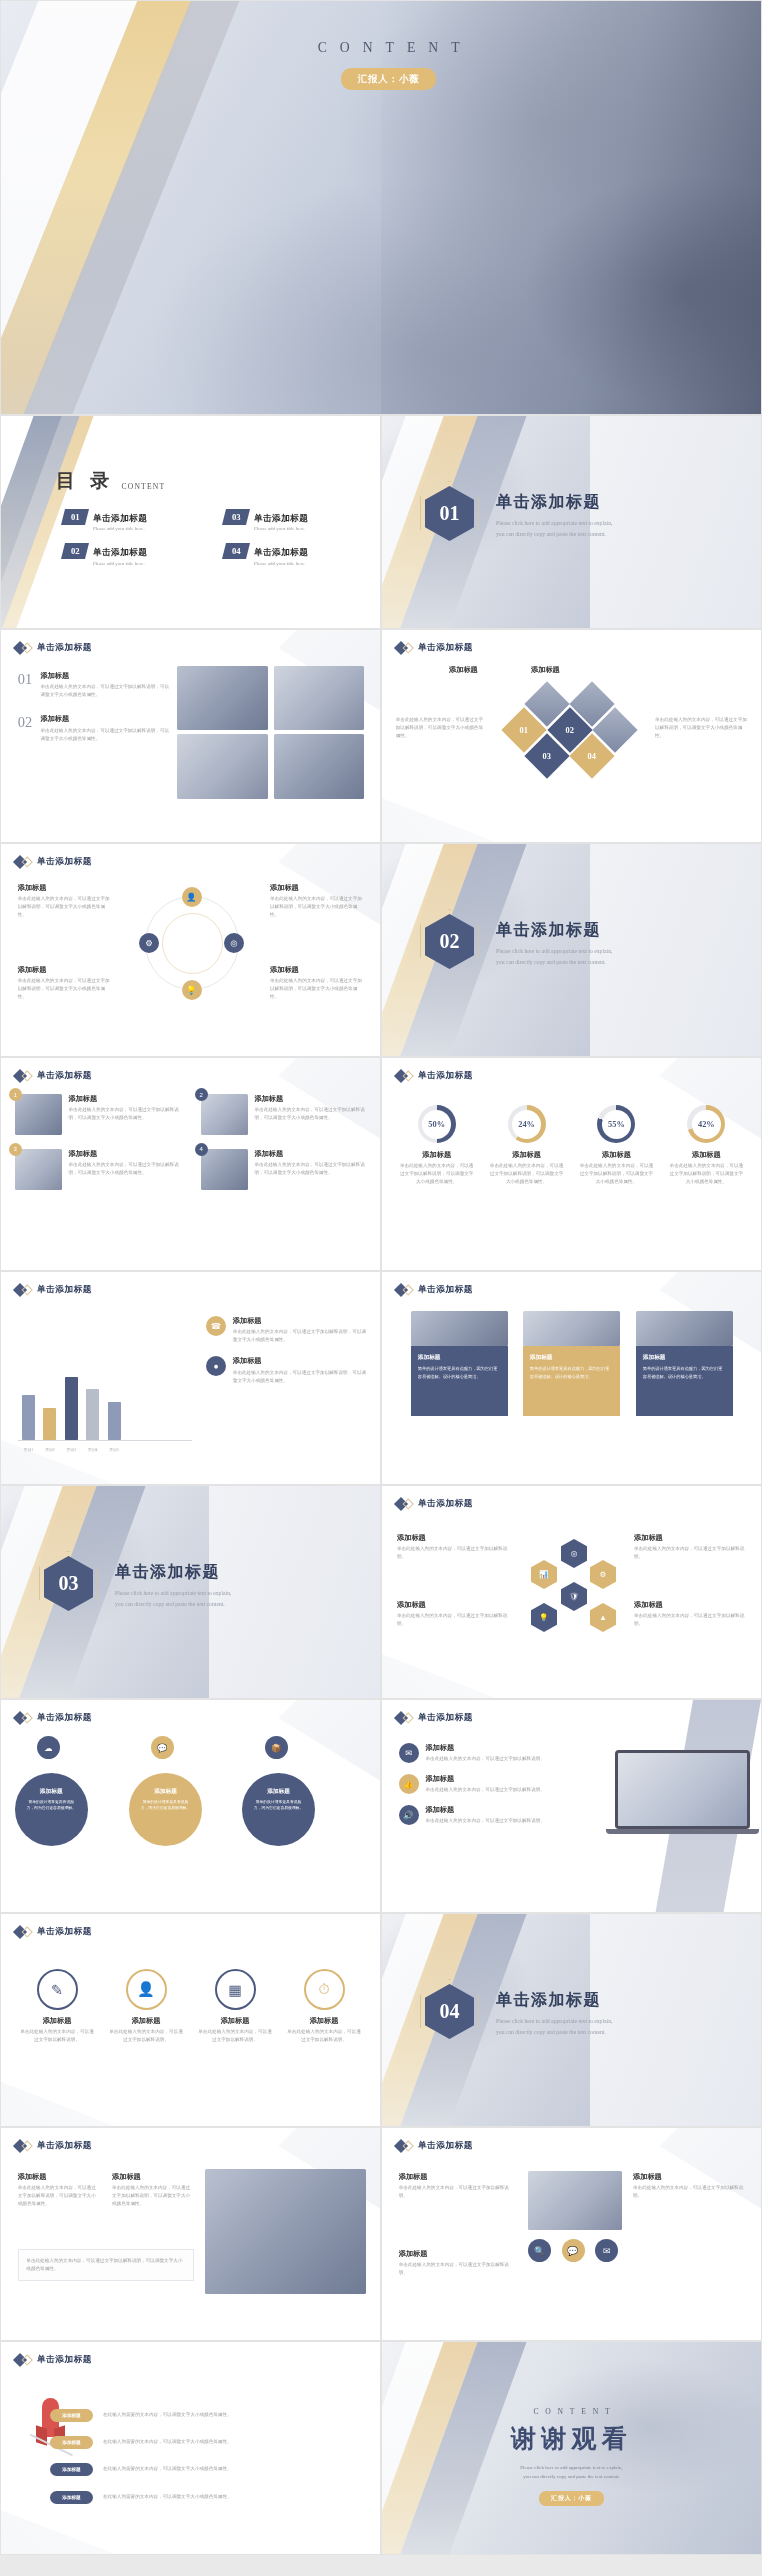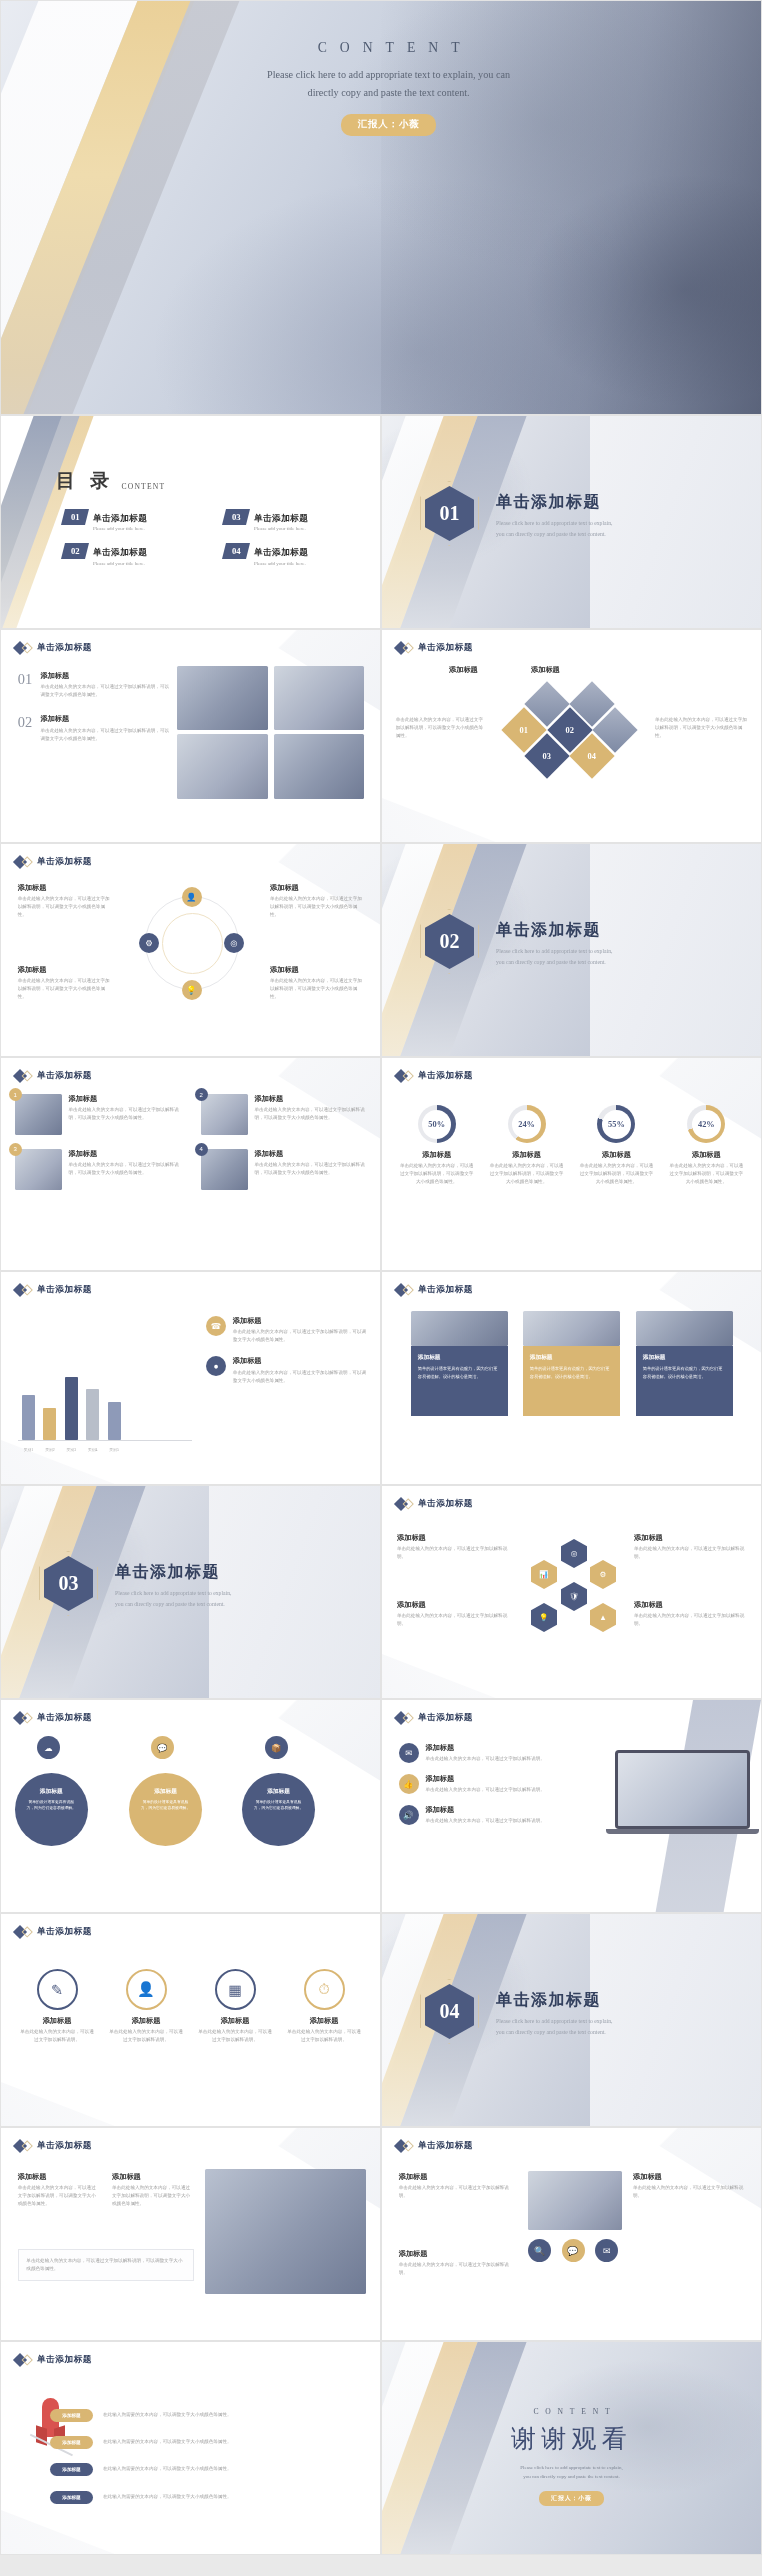--- a/index.html
+++ b/index.html
@@ -185,45 +185,41 @@
   
   .thx-bg { position:absolute; inset:0;
     background:linear-gradient(115deg,#f7f8fa 0%,#eceef3 35%,#dfe3ea 65%,#cfd5e0 100%); }
   .thx-photo { position:absolute; inset:0; opacity:.8;
     background:
       radial-gradient(ellipse 45% 45% at 70% 40%, rgba(150,160,180,.45), transparent 70%),
       linear-gradient(120deg,#f0f2f6,#d5dae4 55%,#b9c1d1); }
   .thx-c { position:absolute; left:0; right:0; top:65px; text-align:center; z-index:5; }
   .thx-e { font-family:"Liberation Serif", serif; font-size:7.6px; letter-spacing:6.8px;
     color:#5b6579; text-indent:6.8px; }
-  .thx-t { font-family:"Liberation Serif", serif; font-size:25px; font-weight:400;
+  .thx-t { font-family:"Liberation Serif", serif; font-size:25px; font-weight:700;
     color:#3e4c72; letter-spacing:5.3px; margin-top:6px; }
   .thx-p { font-family:"Liberation Serif", serif; font-size:5px; color:#7d8593;
     margin-top:7.6px; line-height:1.9; }
   .thx-b { display:inline-block; margin-top:9px; background:#e0bc76; color:#fff;
     font-size:6px; font-weight:700; padding:3px 12px; border-radius:6.8px; letter-spacing:0.8px; }
 </style>
 </head>
 <body>
 
 <div class="deck">
 
   <div class="slide full">
     <div class="cover-bg"></div>
     <div class="cover-photo"></div>
     <div class="cover-dark"></div>
     <div class="band white"></div>
     <div class="band gold"></div>
     <div class="band gray"></div>
     <div class="cover-text">
       <div class="cover-eyebrow">CONTENT</div>
-      <div class="cover-sub">
-        <div>Please click here to add appropriate text to explain, you can</div>
-        <div>directly copy and paste the text content.</div>
-      </div>
       <div class="cover-badge">汇报人：小薇</div>
     </div>
   </div>
 
   <div class="slide">
     <div class="toc-bands">
       <i class="b1"></i>
       <i class="b2"></i>
       <i class="b3"></i>
     </div>

